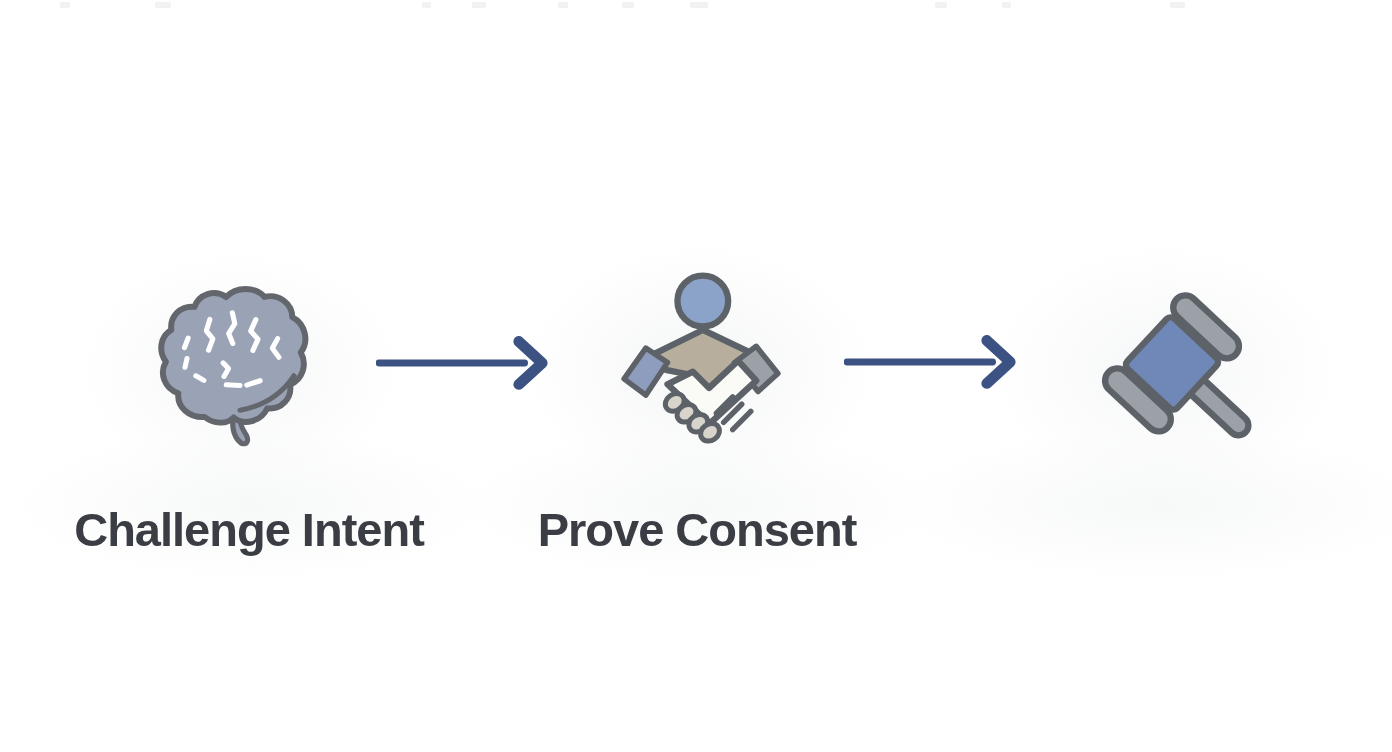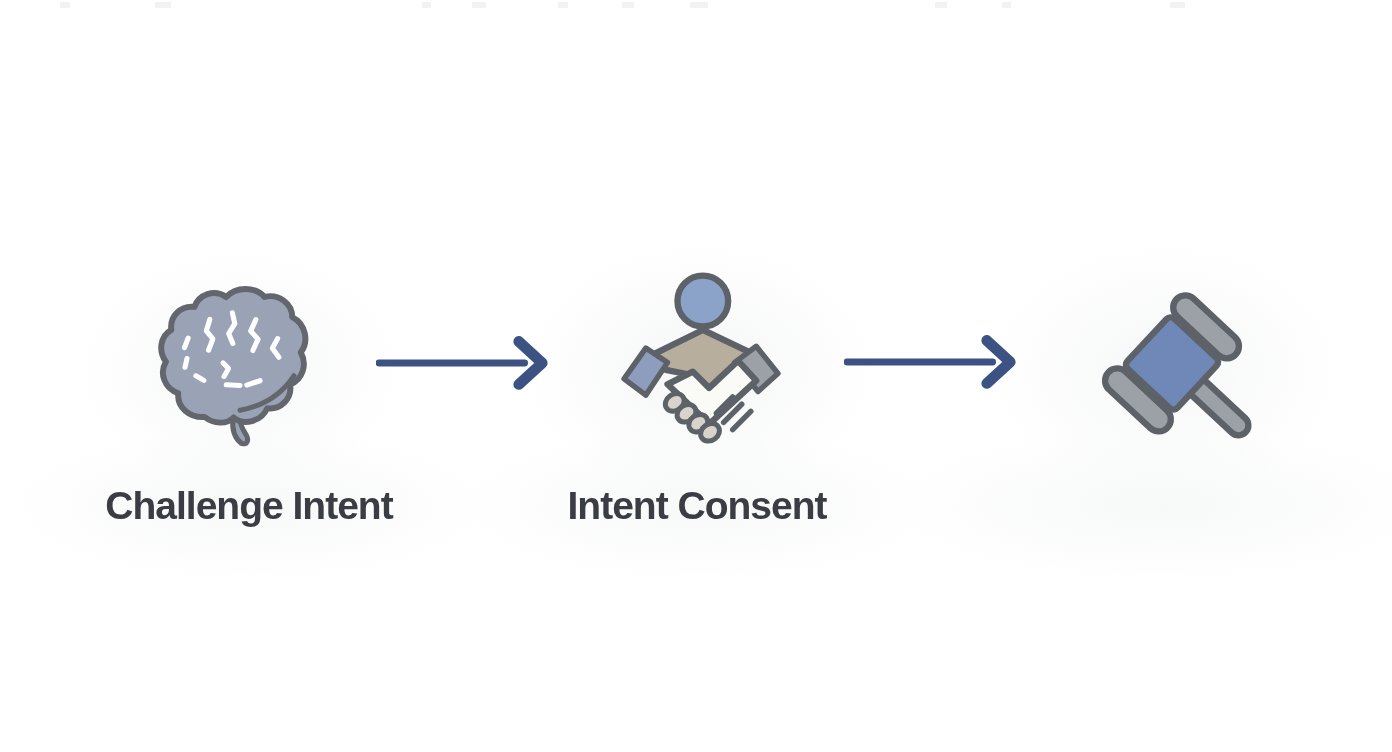--- a/index.html
+++ b/index.html
@@ -18,24 +18,24 @@
       radial-gradient(250px 180px at 700px 370px, #f5f6f7 0%, rgba(245,246,247,0) 70%),
       radial-gradient(250px 180px at 1165px 370px, #f6f7f8 0%, rgba(246,247,248,0) 70%),
       radial-gradient(320px 100px at 250px 505px, #f7f8f8 0%, rgba(247,248,248,0) 75%),
       radial-gradient(320px 100px at 700px 505px, #f7f8f8 0%, rgba(247,248,248,0) 75%),
       radial-gradient(360px 100px at 1160px 505px, #f7f8f8 0%, rgba(247,248,248,0) 75%),
       #ffffff;
   }
   .abs { position: absolute; }
   .step-label {
     position: absolute;
-    top: 482px;
+    top: 506px;
     width: 410px;
     text-align: center;
-    font-size: 39px;
+    font-size: 47px;
     font-weight: 700;
     letter-spacing: -1px;
     color: #3a3e44;
     white-space: nowrap;
     line-height: 48px;
   }
   .artifact {
     position: absolute;
     top: 2px;
     height: 6px;
@@ -119,15 +119,15 @@
   <svg class="abs" style="left:1082px;top:277px;" width="180" height="180" viewBox="0 0 200 200">
     <g transform="rotate(43 100 96)" stroke="#5d6269" stroke-linejoin="round">
       <rect x="126" y="85" width="86" height="22" rx="11" fill="#9ba1a7" stroke-width="7"></rect>
       <rect x="55" y="27" width="90" height="27" rx="13.5" fill="#9ba1a7" stroke-width="7"></rect>
       <rect x="55" y="138" width="90" height="27" rx="13.5" fill="#9ba1a7" stroke-width="7"></rect>
       <rect x="62" y="58" width="76" height="76" rx="6" fill="#7088b8" stroke-width="7"></rect>
     </g>
   </svg>
 
   <div class="step-label" style="left:44px;">Challenge Intent</div>
-  <div class="step-label" style="left:492px;">Intent Consent</div>
+  <div class="step-label" style="left:492px;">Prove Consent</div>
 
 </div>
 
 </body></html>

